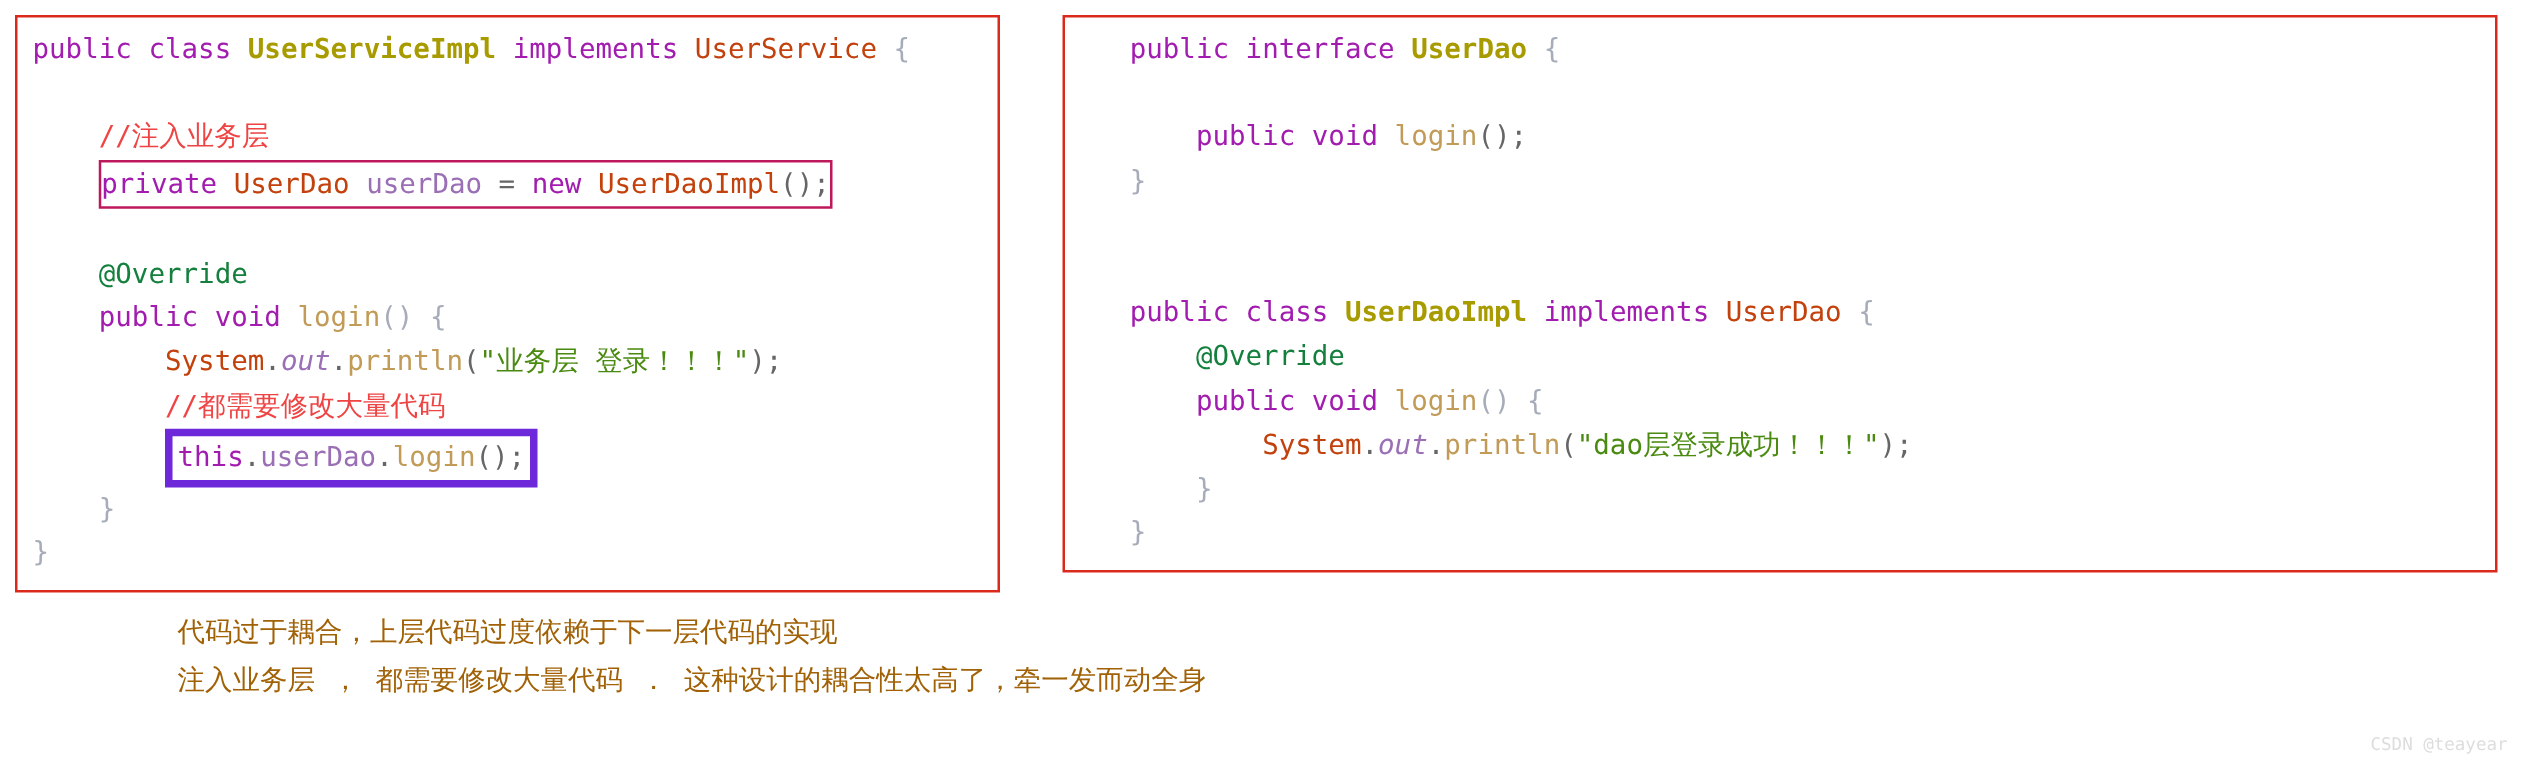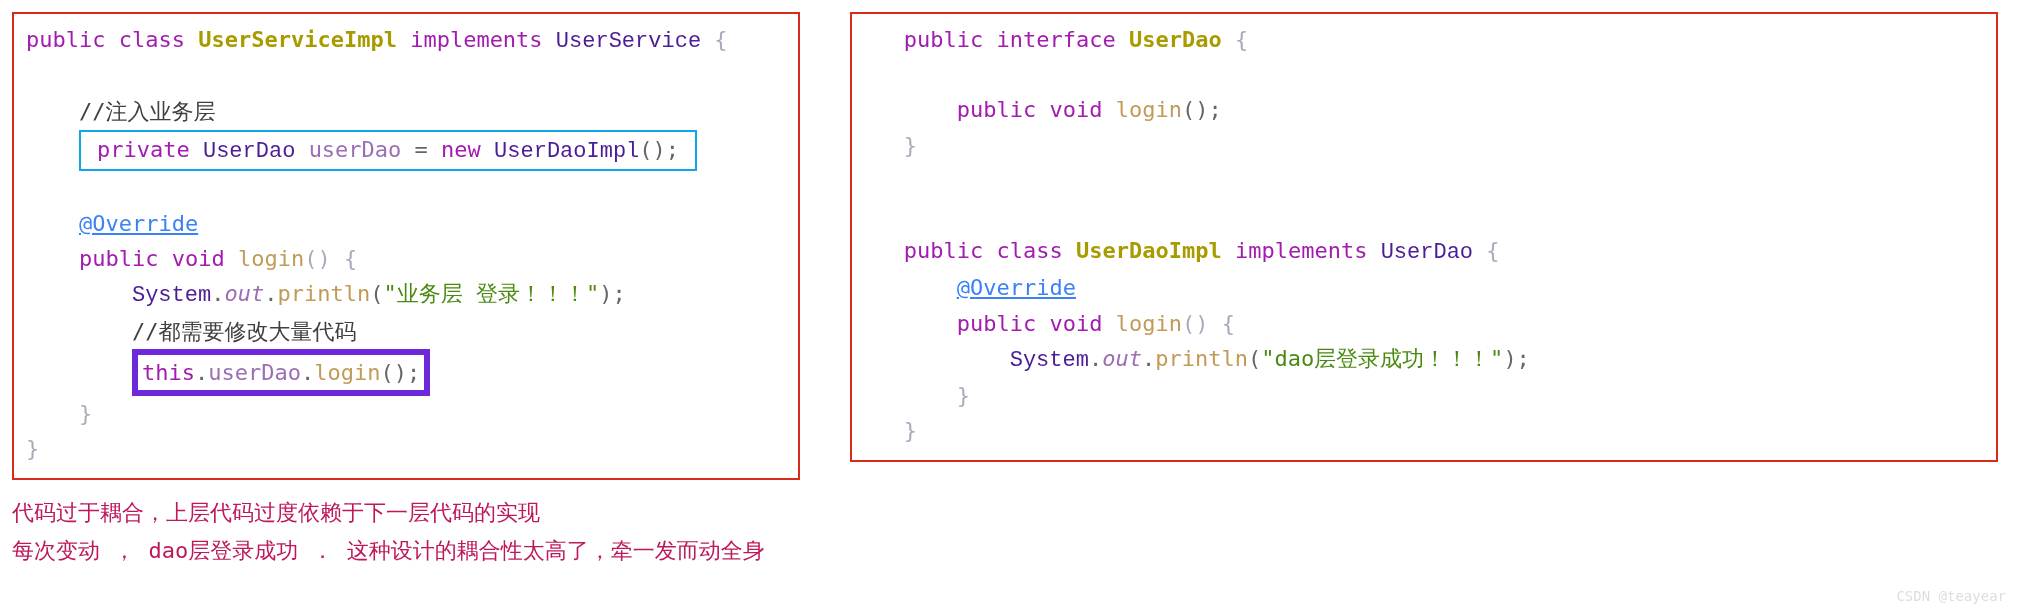--- a/index.html
+++ b/index.html
@@ -16,43 +16,44 @@
     align-items: flex-start;
   }
   .code-box {
     border: 2px solid #d92a1c;
     padding: 8px 12px 12px 12px;
     white-space: pre;
   }
   .left-box { width: 760px; }
   .right-box { width: 1120px; }
   .kw { color: #a21caf; }          
-  .type { color: #4c1d95; font-family: Liberation Mono, monospace; }         
+  .type { color: #c2410c; }         
   .deftype { color: #a89b00; font-weight: bold; }      
-  .ann { color: #3b82f6; text-decoration: underline; }          
+  .ann { color: #15803d; }          
   .field { color: #9a6fb5; }        
   .italic { font-style: italic; }
   .method { color: #c19b57; text-align: center; }       
   .str { color: #4a8a10; }          
-  .com { color: #404040; text-align: center; }             
+  .com { color: #ef4444; text-align: center; }             
   .brace { color: #a6acb9; }
   .punct { color: #666; }
   .green-outline {
-    border: 2px solid #0ea5e9;
-    padding: 0 16px;
+    border: 2px solid #be185d;
+    padding: 0 0;
     display: inline-block;
   }
   .red-outline {
     border: 6px solid #6d28d9;
     padding: 0 4px;
     display: inline-block;
   }
   .caption {
     margin-top: 14px;
-    color: #be185d;
+    margin-left: 130px;
+    color: #a16207;
     font-size: 22px;
     line-height: 1.7;
   }
   .watermark {
     position: absolute;
     right: 29px;
     bottom: 8px;
     color: #ddd;
     font-size: 14px;
   }
@@ -85,16 +86,16 @@
        <span class="ann">@Override</span>
        <span><span class="kw">public</span> <span class="kw">void</span> <span class="method">login</span><span class="brace">() {</span></span>
            <span><span class="type">System</span><span class="punct">.</span><span class="field italic">out</span><span class="punct">.</span><span class="method">println</span><span class="punct">(</span><span class="str">"dao层登录成功！！！"</span><span class="punct">);</span></span>
        <span class="brace">}</span>
    <span class="brace">}</span></div>
 
 </div>
 
 <div class="caption">
   <div>代码过于耦合，上层代码过度依赖于下一层代码的实现</div>
-  <div>每次变动 ， dao层登录成功 ． 这种设计的耦合性太高了，牵一发而动全身</div>
+  <div>注入业务层 ， 都需要修改大量代码 ． 这种设计的耦合性太高了，牵一发而动全身</div>
 </div>
 
 <div class="watermark">CSDN @teayear</div>
 
 </body></html>

